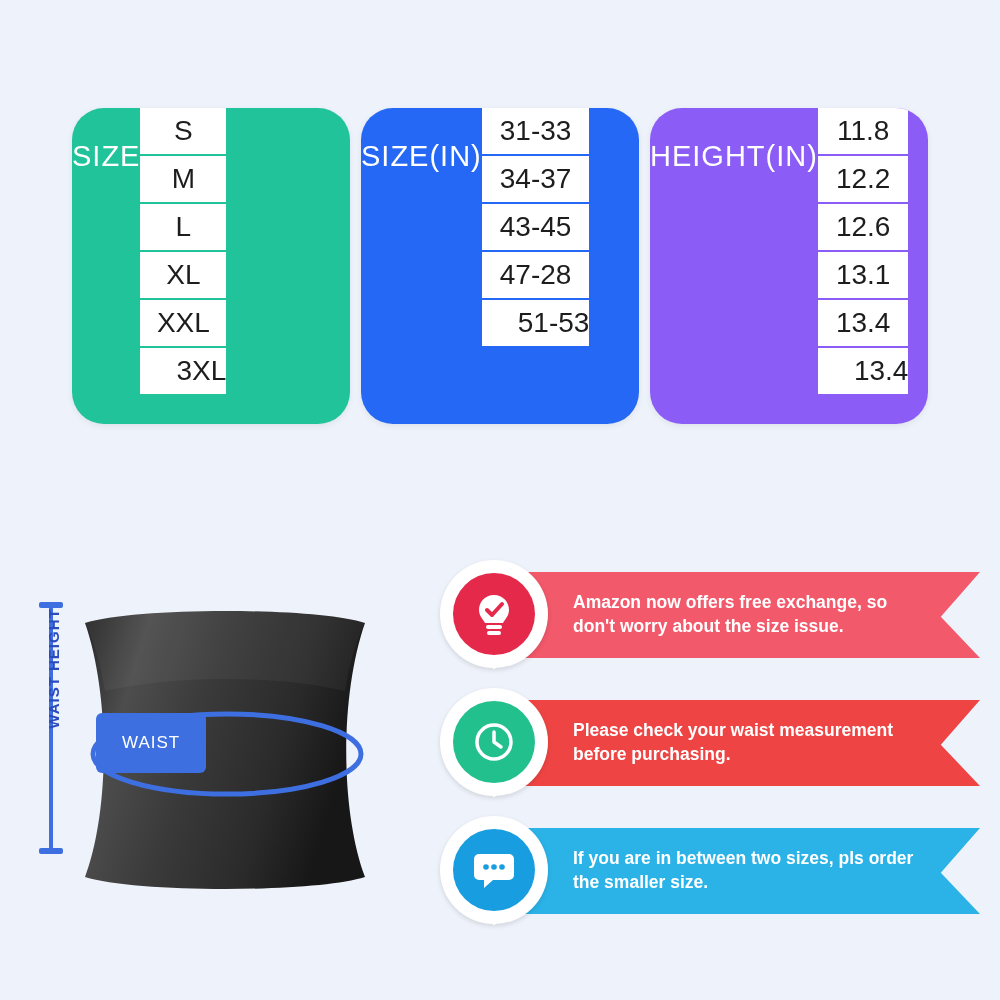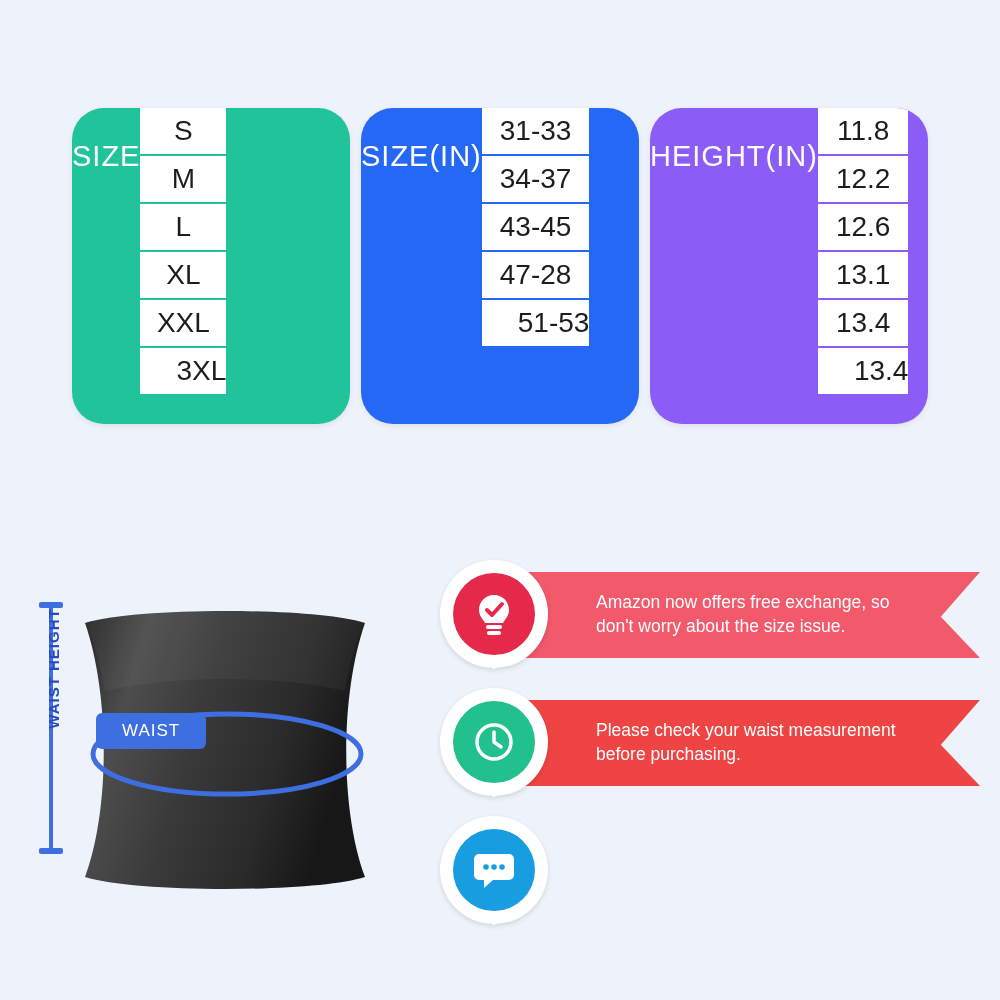--- a/index.html
+++ b/index.html
@@ -78,21 +78,21 @@
     width: 300px; height: 290px;
   }
   .waist-badge {
     position: absolute;
     left: 96px;
     top: 713px;
     background: #3e6fe0;
     color: #fff;
     font-size: 17px;
     letter-spacing: 1px;
-    padding: 8px 26px;
+    padding: 20px 26px;
     border-radius: 6px;
     z-index: 5;
   }
   .height-gauge {
     position: absolute;
     left: 36px;
     top: 598px;
     width: 30px;
     height: 260px;
   }
@@ -146,24 +146,25 @@
     width: 490px;
     height: 86px;
     display: flex;
     align-items: center;
     color: #ffffff;
   }
   .ribbon-red   { background: #f2596b; clip-path: polygon(0 0, 100% 0, 92% 52%, 100% 100%, 0 100%); }
   .ribbon-green { background: #ef4444; clip-path: polygon(0 0, 100% 0, 92% 52%, 100% 100%, 0 100%); }
   .ribbon-blue  { background: #2bb3e8; clip-path: polygon(0 0, 100% 0, 92% 52%, 100% 100%, 0 100%); }
   .ribbon-text {
-    margin-left: 106px;
+    margin-left: 83px;
     margin-right: 58px;
     font-size: 17.5px;
     line-height: 1.35;
+    font-weight: bold;
   }
   .badge {
     position: absolute;
     left: 0;
     top: 0;
     width: 108px;
     height: 108px;
     background: #ffffff;
     border-radius: 50%;
     box-shadow: 0 2px 5px rgba(0,0,0,0.12);
@@ -294,20 +295,23 @@
       <div class="badge-inner inner-green">
         <svg width="44" height="44" viewBox="0 0 44 44">
           <circle cx="22" cy="22" r="17" fill="none" stroke="#ffffff" stroke-width="3.5"></circle>
           <path d="M22 12 L22 22 L29 27" stroke="#ffffff" stroke-width="3.5" fill="none" stroke-linecap="round" stroke-linejoin="round"></path>
         </svg>
       </div>
     </div>
   </div>
 
   <div class="note">
+    <div class="ribbon ribbon-blue">
+      <div class="ribbon-text">If you are in between two sizes, pls order the smaller size.</div>
+    </div>
     <div class="badge">
       <div class="badge-inner inner-blue">
         <svg width="46" height="42" viewBox="0 0 46 42">
           <path d="M8 5 L38 5 A5 5 0 0 1 43 10 L43 26 A5 5 0 0 1 38 31 L22 31 L13 39 L13 31 L8 31 A5 5 0 0 1 3 26 L3 10 A5 5 0 0 1 8 5 Z" fill="#ffffff"></path>
           <circle cx="15" cy="18" r="2.8" fill="#189ee0"></circle>
           <circle cx="23" cy="18" r="2.8" fill="#189ee0"></circle>
           <circle cx="31" cy="18" r="2.8" fill="#189ee0"></circle>
         </svg>
       </div>
     </div>

